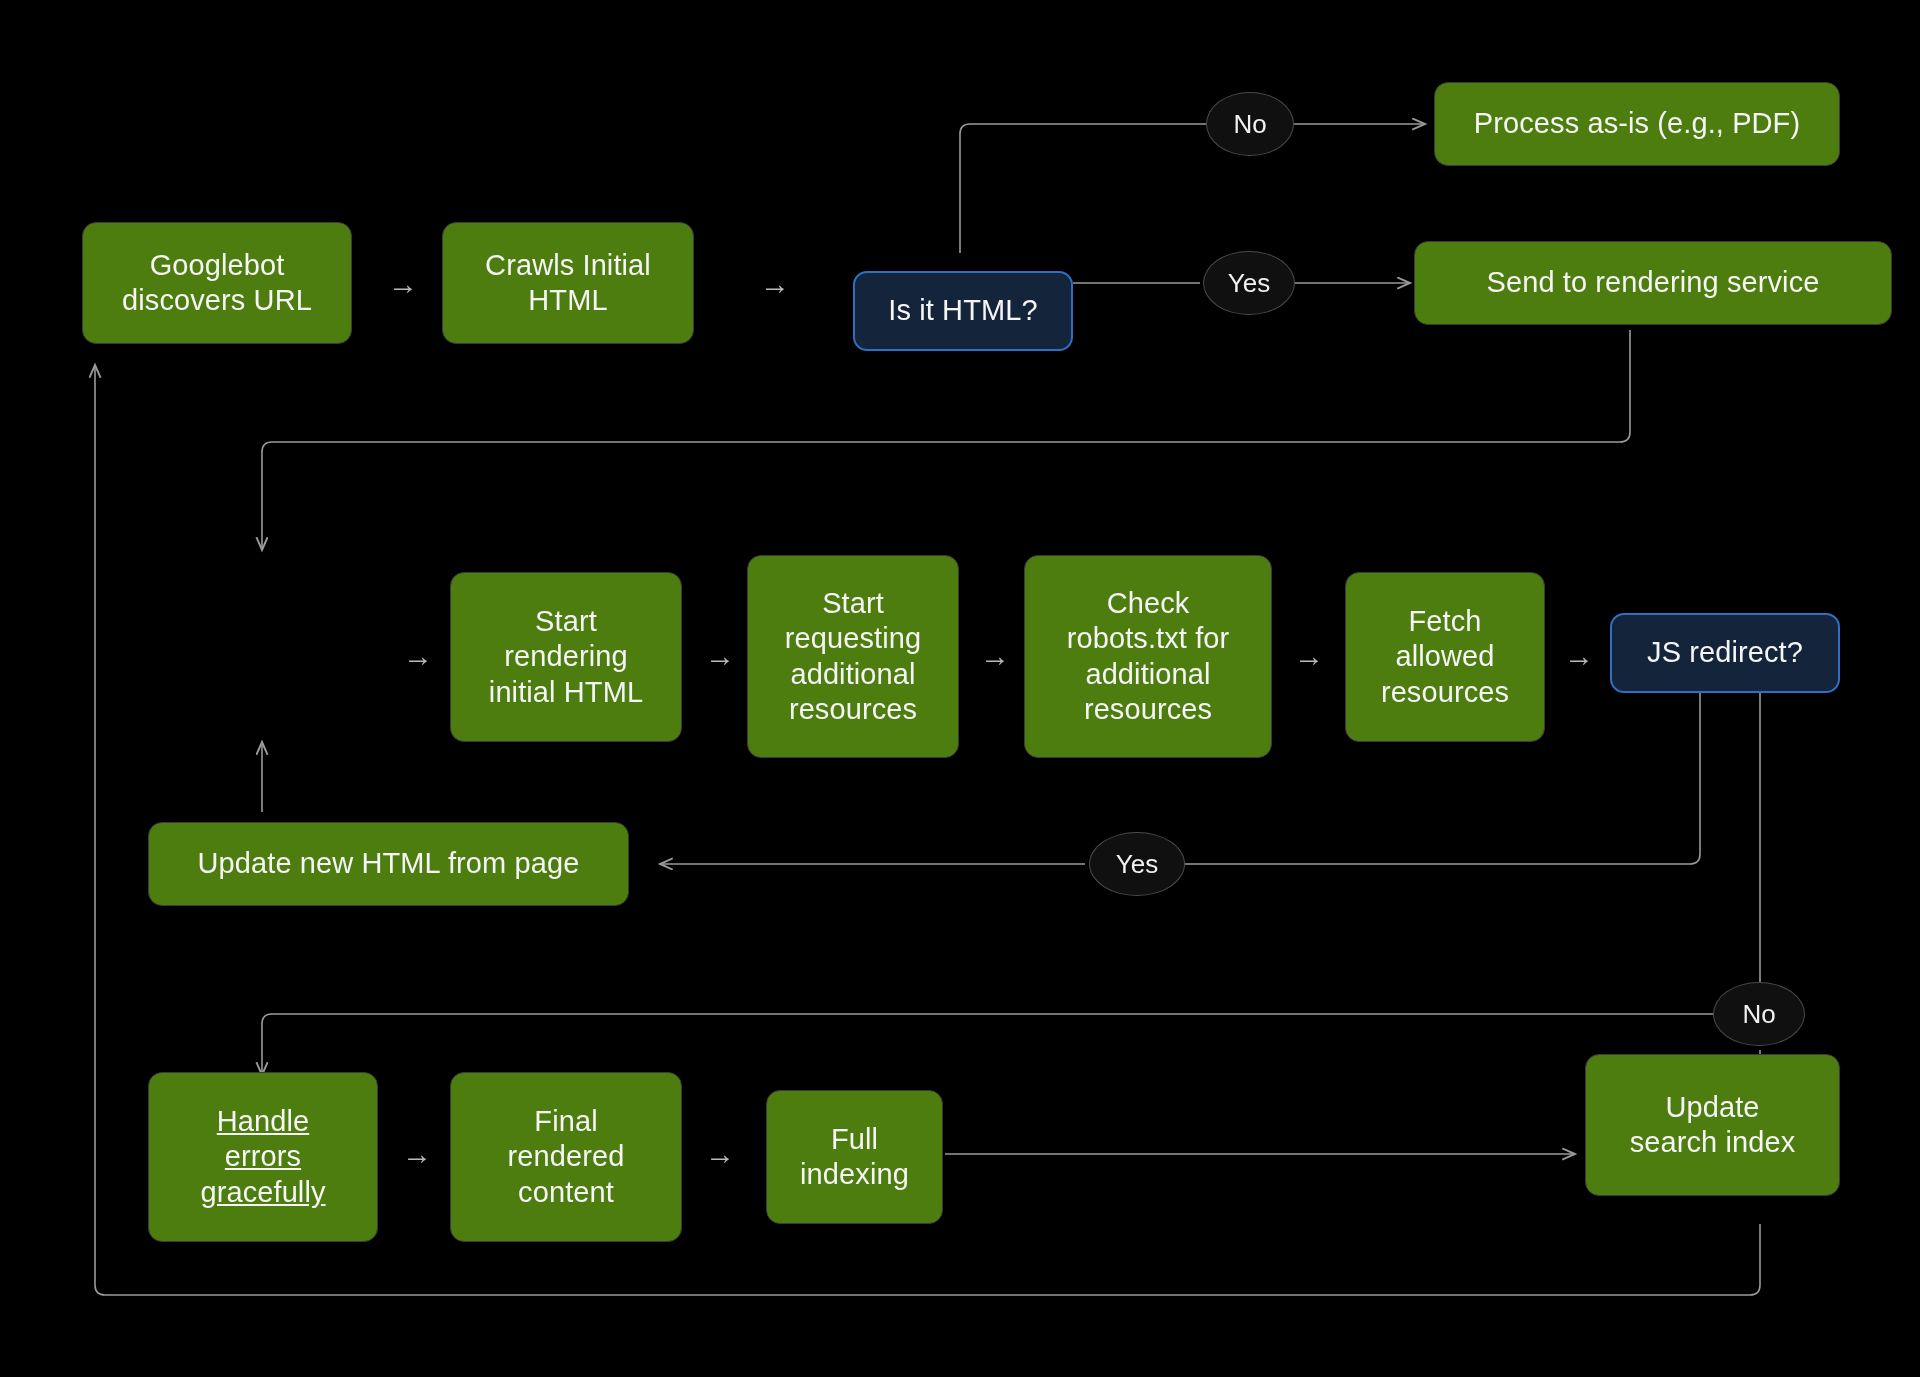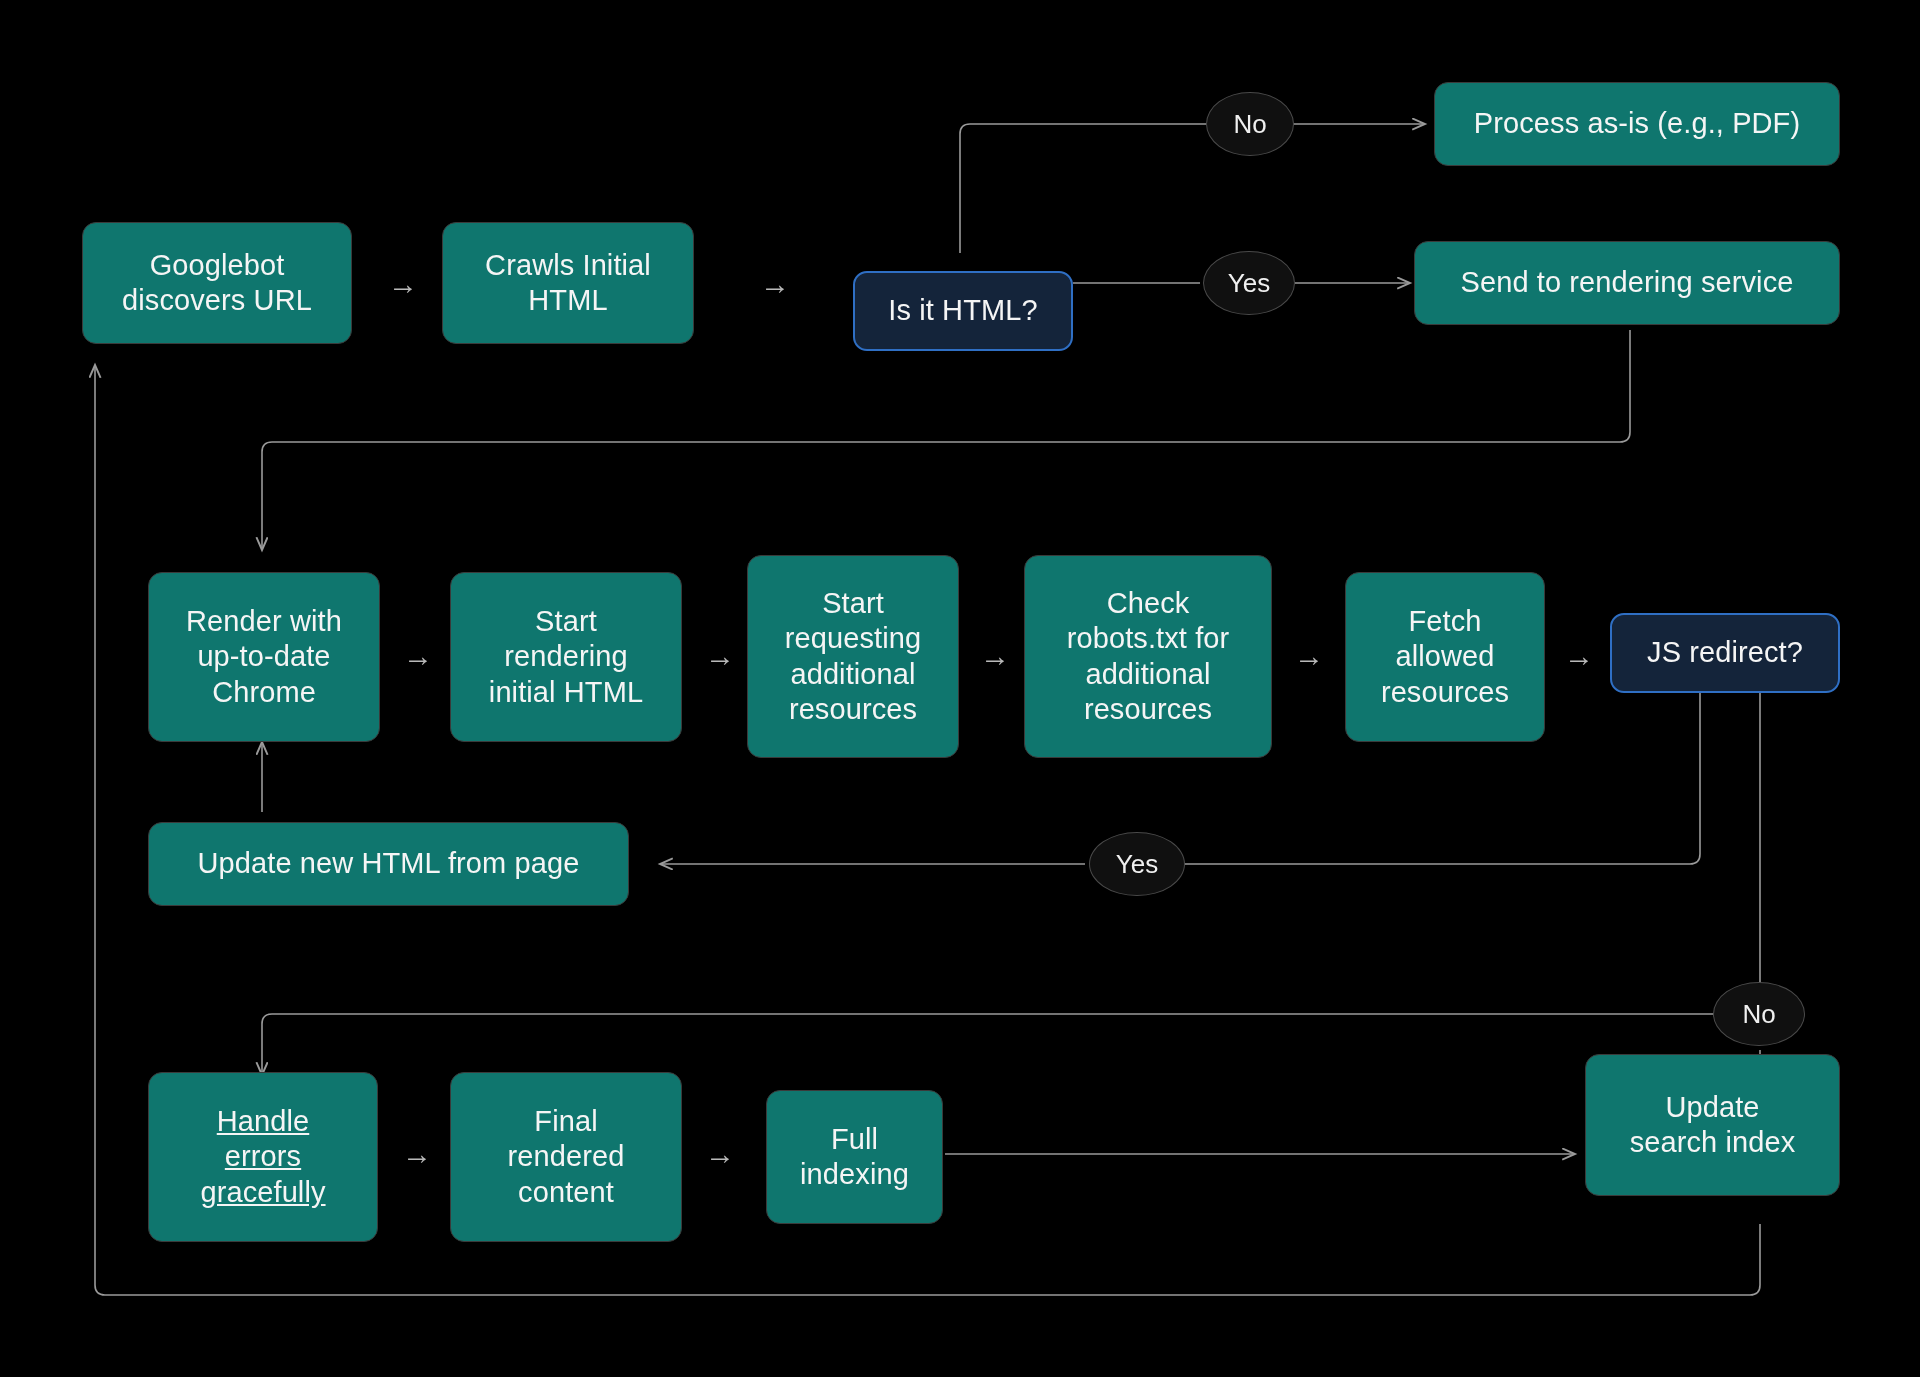--- a/index.html
+++ b/index.html
@@ -24,21 +24,21 @@
   svg.edges {
     position: absolute;
     left: 0; top: 0;
     width: 1920px;
     height: 1377px;
     pointer-events: none;
   }
   .node {
     position: absolute;
     box-sizing: border-box;
-    background: #0f766e;
+    background: #4d7c0f;
     border: 1px solid #3a3a3a;
     border-radius: 14px;
     display: flex;
     align-items: center;
     justify-content: center;
     text-align: center;
     line-height: 1.22;
     font-size: 29px;
     color: #f5f5f5;
     padding: 6px 14px;
@@ -120,25 +120,22 @@
   <div class="arrowglyph" style="left:708px; top:268px; width:134px; height:32px;">→</div>
 
   <div class="node highlight" style="left:853px; top:243px; width:220px; height:80px;margin-top:28px;">Is it HTML?</div>
 
   <div class="pill" style="left:1206px; top:92px; width:88px; height:64px;">No</div>
 
   <div class="node" style="left:1434px; top:82px; width:406px; height:84px;">Process as-is (e.g., PDF)</div>
 
   <div class="pill" style="left:1203px; top:251px; width:92px; height:64px;">Yes</div>
 
-  <div class="node" style="left:1414px; top:241px; width:426px; height:84px;">Send to rendering service</div>
+  <div class="node" style="left:1414px; top:241px; width:478px; height:84px;">Send to rendering service</div>
 
-  <div class="node" style="left:148px; top:572px; width:232px; height:170px;">Render with
-up-to-date
-Chrome</div>
 
   <div class="arrowglyph" style="left:386px; top:640px; width:64px; height:32px;">→</div>
 
   <div class="node" style="left:450px; top:572px; width:232px; height:170px;">Start
 rendering
 initial HTML</div>
 
   <div class="arrowglyph" style="left:690px; top:640px; width:60px; height:32px;">→</div>
 
   <div class="node" style="left:747px; top:555px; width:212px; height:203px;">Start

